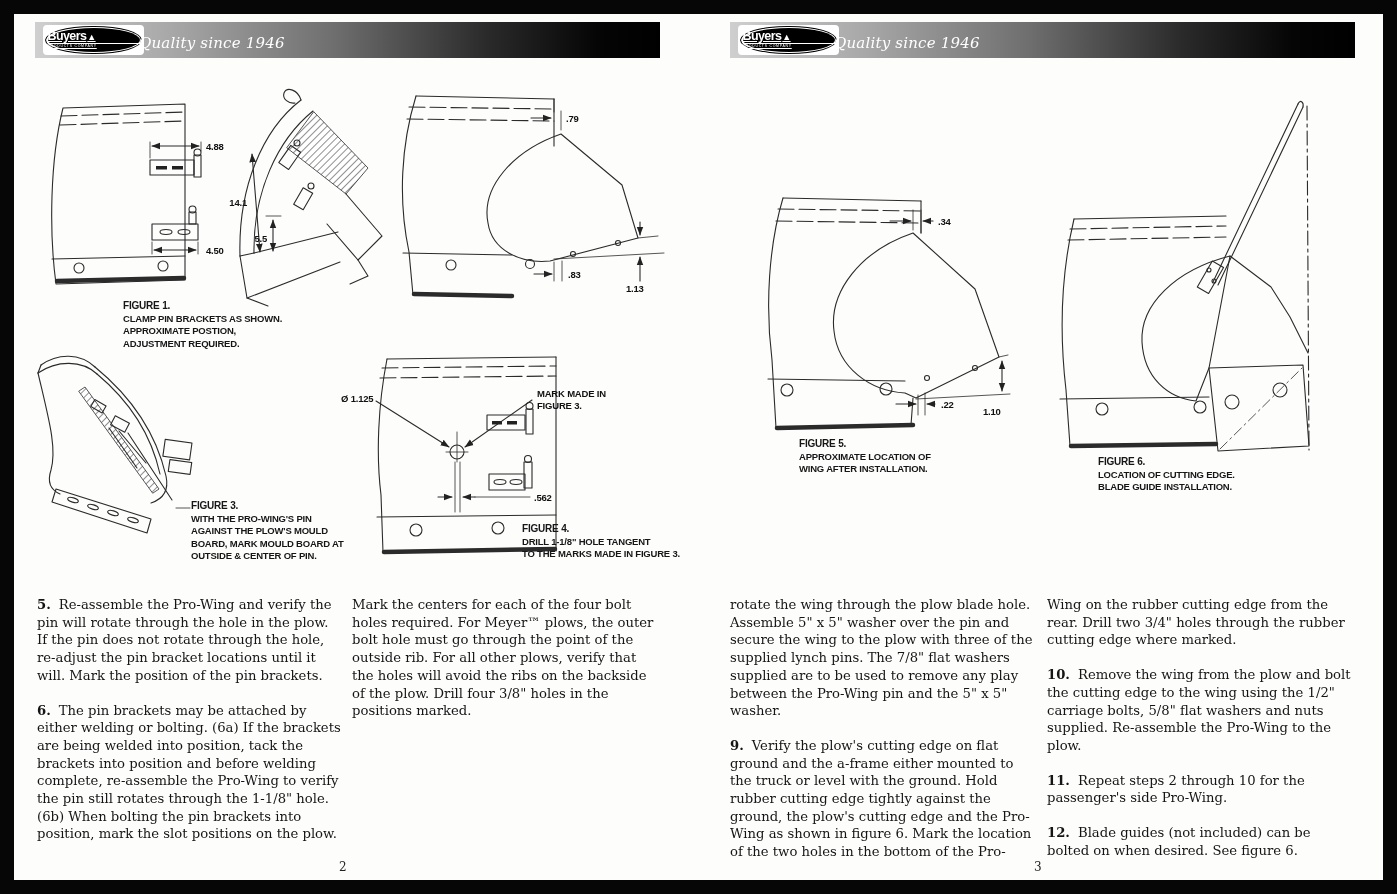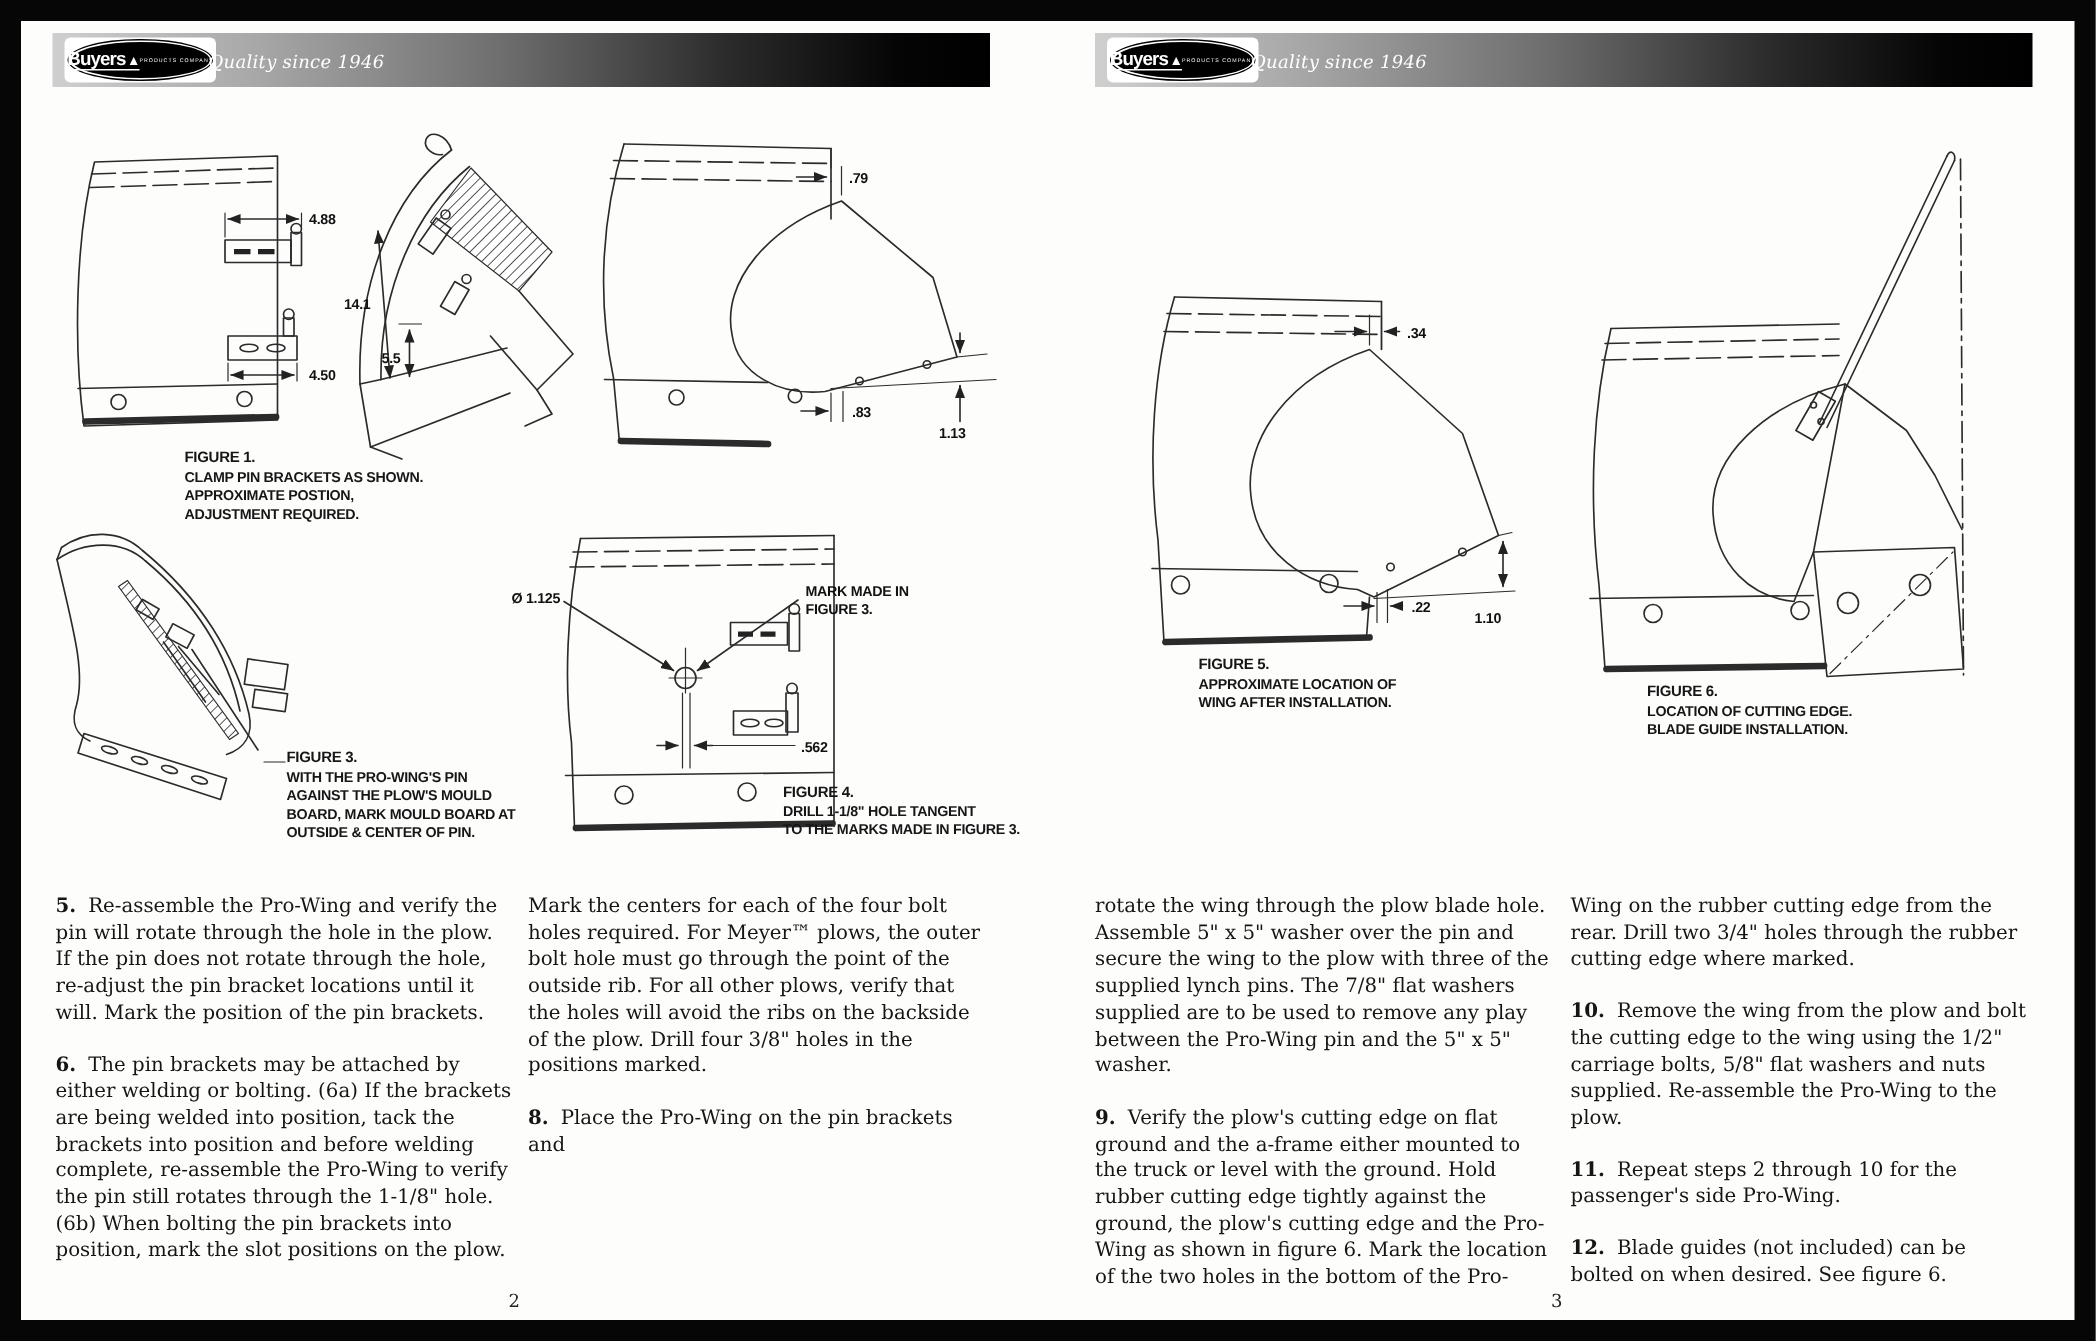--- a/index.html
+++ b/index.html
@@ -1,25 +1,25 @@
 <!DOCTYPE html>
 <html><head>
 <meta charset="utf-8">
 <style>
   html,body{margin:0;padding:0;background:#444;}
   .frame{position:relative;width:1397px;height:894px;background:#060606;overflow:hidden;font-family:"Liberation Sans",sans-serif;}
   .sheet{position:absolute;left:14px;top:14px;width:1369px;height:866px;background:#fdfdfc;}
   .hdr{position:absolute;top:22px;width:625px;height:36px;background:linear-gradient(90deg,#cfcfcf 0%,#a7a7a7 22%,#6e6e6e 48%,#2b2b2b 72%,#050505 90%,#000 100%);}
   .logo-patch{position:absolute;left:8px;top:3px;width:101px;height:30px;background:#fff;border-radius:4px;display:flex;align-items:center;justify-content:center;}
   .logo-ring{width:92px;height:24px;border:1.5px solid #000;border-radius:50%;background:#fff;padding:1.2px;box-sizing:content-box;}
-  .logo-core{width:100%;height:100%;background:#000;border-radius:50%;display:flex;flex-direction:row;align-items:center;justify-content:center;color:#fff;}
+  .logo-core{width:100%;height:100%;background:#000;border-radius:50%;display:flex;flex-direction:column;justify-content:center;color:#fff;text-decoration:underline;}
   .logo-word{font-weight:bold;font-size:12.5px;line-height:11px;letter-spacing:-0.6px;white-space:nowrap;border-bottom:1px solid #fff;}
   .logo-tri{font-size:9px;margin-left:1px;}
   .logo-sub{font-size:3.5px;letter-spacing:0.7px;line-height:5px;white-space:nowrap;}
-  .tagline{position:absolute;left:104px;top:12px;color:#fff;font-family:"DejaVu Serif",serif;font-style:italic;font-size:12px;letter-spacing:0.2px;}
+  .tagline{position:absolute;left:104px;top:12px;color:#fff;font-family:"DejaVu Serif",serif;font-style:italic;font-size:15px;letter-spacing:0.2px;}
   .col{position:absolute;width:304px;font-family:"DejaVu Serif",serif;font-size:13.2px;line-height:17.7px;color:#151515;}
   .col p{margin:2px 0 17px 0;}
   .pnum{font-weight:bold;padding-right:8px;}
   .pnum:empty{padding:0;}
   .cap{position:absolute;font-size:9.5px;font-weight:bold;line-height:12.5px;letter-spacing:-0.2px;color:#161616;width:205px;}
   .cap .fl{font-size:10px;}
   .pageno{position:absolute;font-family:"DejaVu Serif",serif;font-size:12px;color:#222;}
   svg.fig{position:absolute;overflow:visible;}
   .fig path,.fig line,.fig rect,.fig circle,.fig ellipse{fill:none;stroke:#2b2b2b;stroke-width:1.1;stroke-linecap:round;stroke-linejoin:round;}
   .fig .thick{stroke-width:4.5;}
@@ -299,21 +299,20 @@
     <div>LOCATION OF CUTTING EDGE.</div>
     <div>BLADE GUIDE INSTALLATION.</div>
   </div>
 
   <div class="col" style="left:37px;top:594px">
     <p><span class="pnum">5.</span><span>Re-assemble the Pro-Wing and verify the pin will rotate through the hole in the plow. If the pin does not rotate through the hole, re-adjust the pin bracket locations until it will. Mark the position of the pin brackets.</span></p>
     <p><span class="pnum">6.</span><span>The pin brackets may be attached by either welding or bolting. (6a) If the brackets are being welded into position, tack the brackets into position and before welding complete, re-assemble the Pro-Wing to verify the pin still rotates through the 1-1/8" hole. (6b) When bolting the pin brackets into position, mark the slot positions on the plow.</span></p>
   </div>
   <div class="col" style="left:352px;top:594px">
     <p><span class="pnum"></span><span>Mark the centers for each of the four bolt holes required. For Meyer™ plows, the outer bolt hole must go through the point of the outside rib. For all other plows, verify that the holes will avoid the ribs on the backside of the plow. Drill four 3/8" holes in the positions marked.</span></p>
-    <p><span class="pnum">8.</span><span>Place the Pro-Wing on the pin brackets and</span></p>
   </div>
   <div class="col" style="left:730px;top:594px">
     <p><span class="pnum"></span><span>rotate the wing through the plow blade hole. Assemble 5" x 5" washer over the pin and secure the wing to the plow with three of the supplied lynch pins. The 7/8" flat washers supplied are to be used to remove any play between the Pro-Wing pin and the 5" x 5" washer.</span></p>
     <p><span class="pnum">9.</span><span>Verify the plow's cutting edge on flat ground and the a-frame either mounted to the truck or level with the ground. Hold rubber cutting edge tightly against the ground, the plow's cutting edge and the Pro-Wing as shown in figure 6. Mark the location of the two holes in the bottom of the Pro-</span></p>
   </div>
   <div class="col" style="left:1047px;top:594px">
     <p><span class="pnum"></span><span>Wing on the rubber cutting edge from the rear. Drill two 3/4" holes through the rubber cutting edge where marked.</span></p>
     <p><span class="pnum">10.</span><span>Remove the wing from the plow and bolt the cutting edge to the wing using the 1/2" carriage bolts, 5/8" flat washers and nuts supplied. Re-assemble the Pro-Wing to the plow.</span></p>
     <p><span class="pnum">11.</span><span>Repeat steps 2 through 10 for the passenger's side Pro-Wing.</span></p>
     <p><span class="pnum">12.</span><span>Blade guides (not included) can be bolted on when desired. See figure 6.</span></p>

